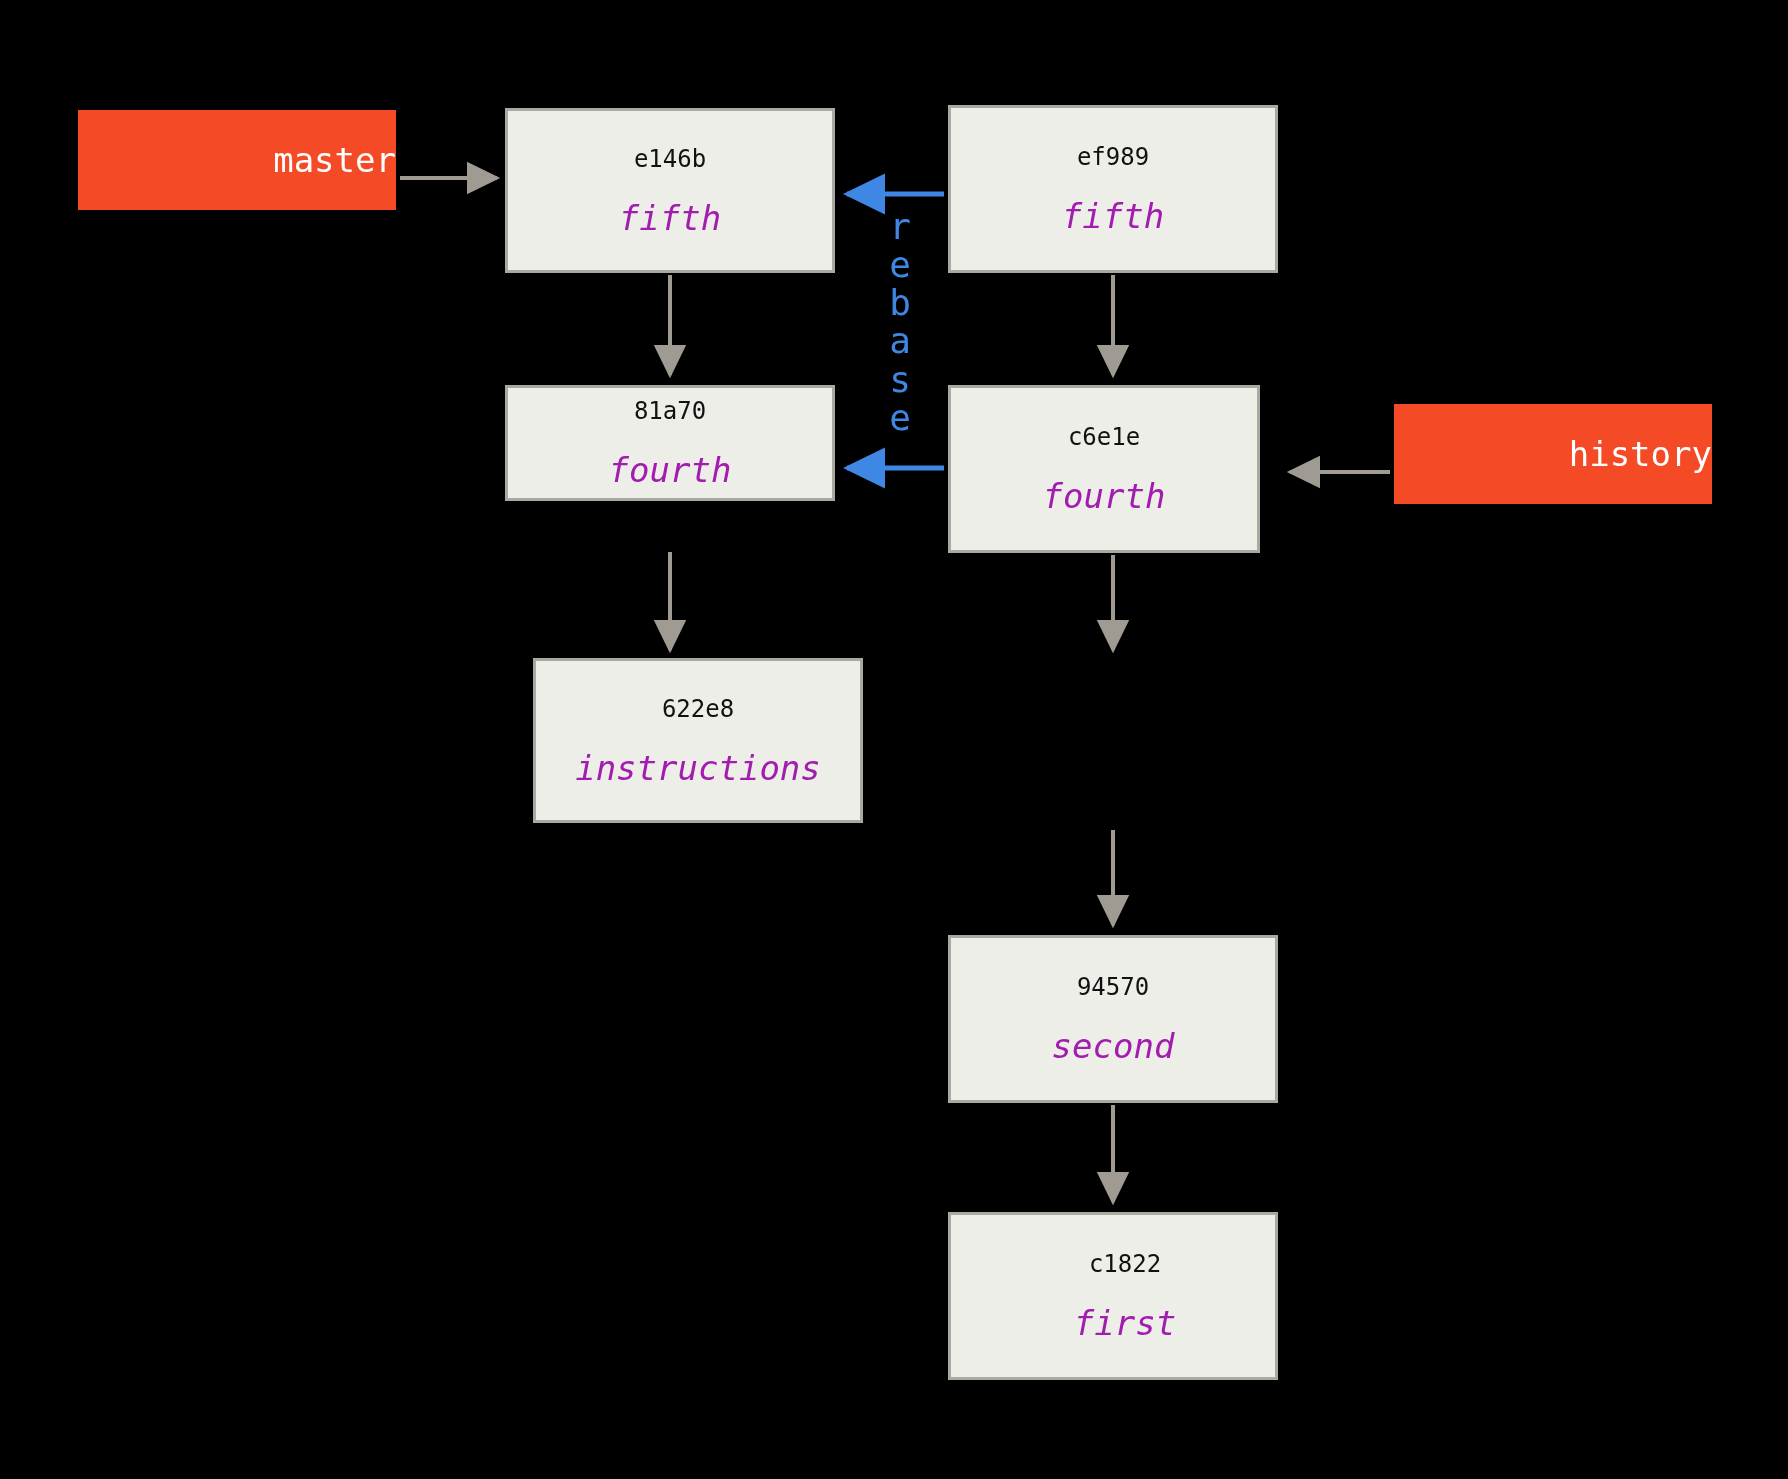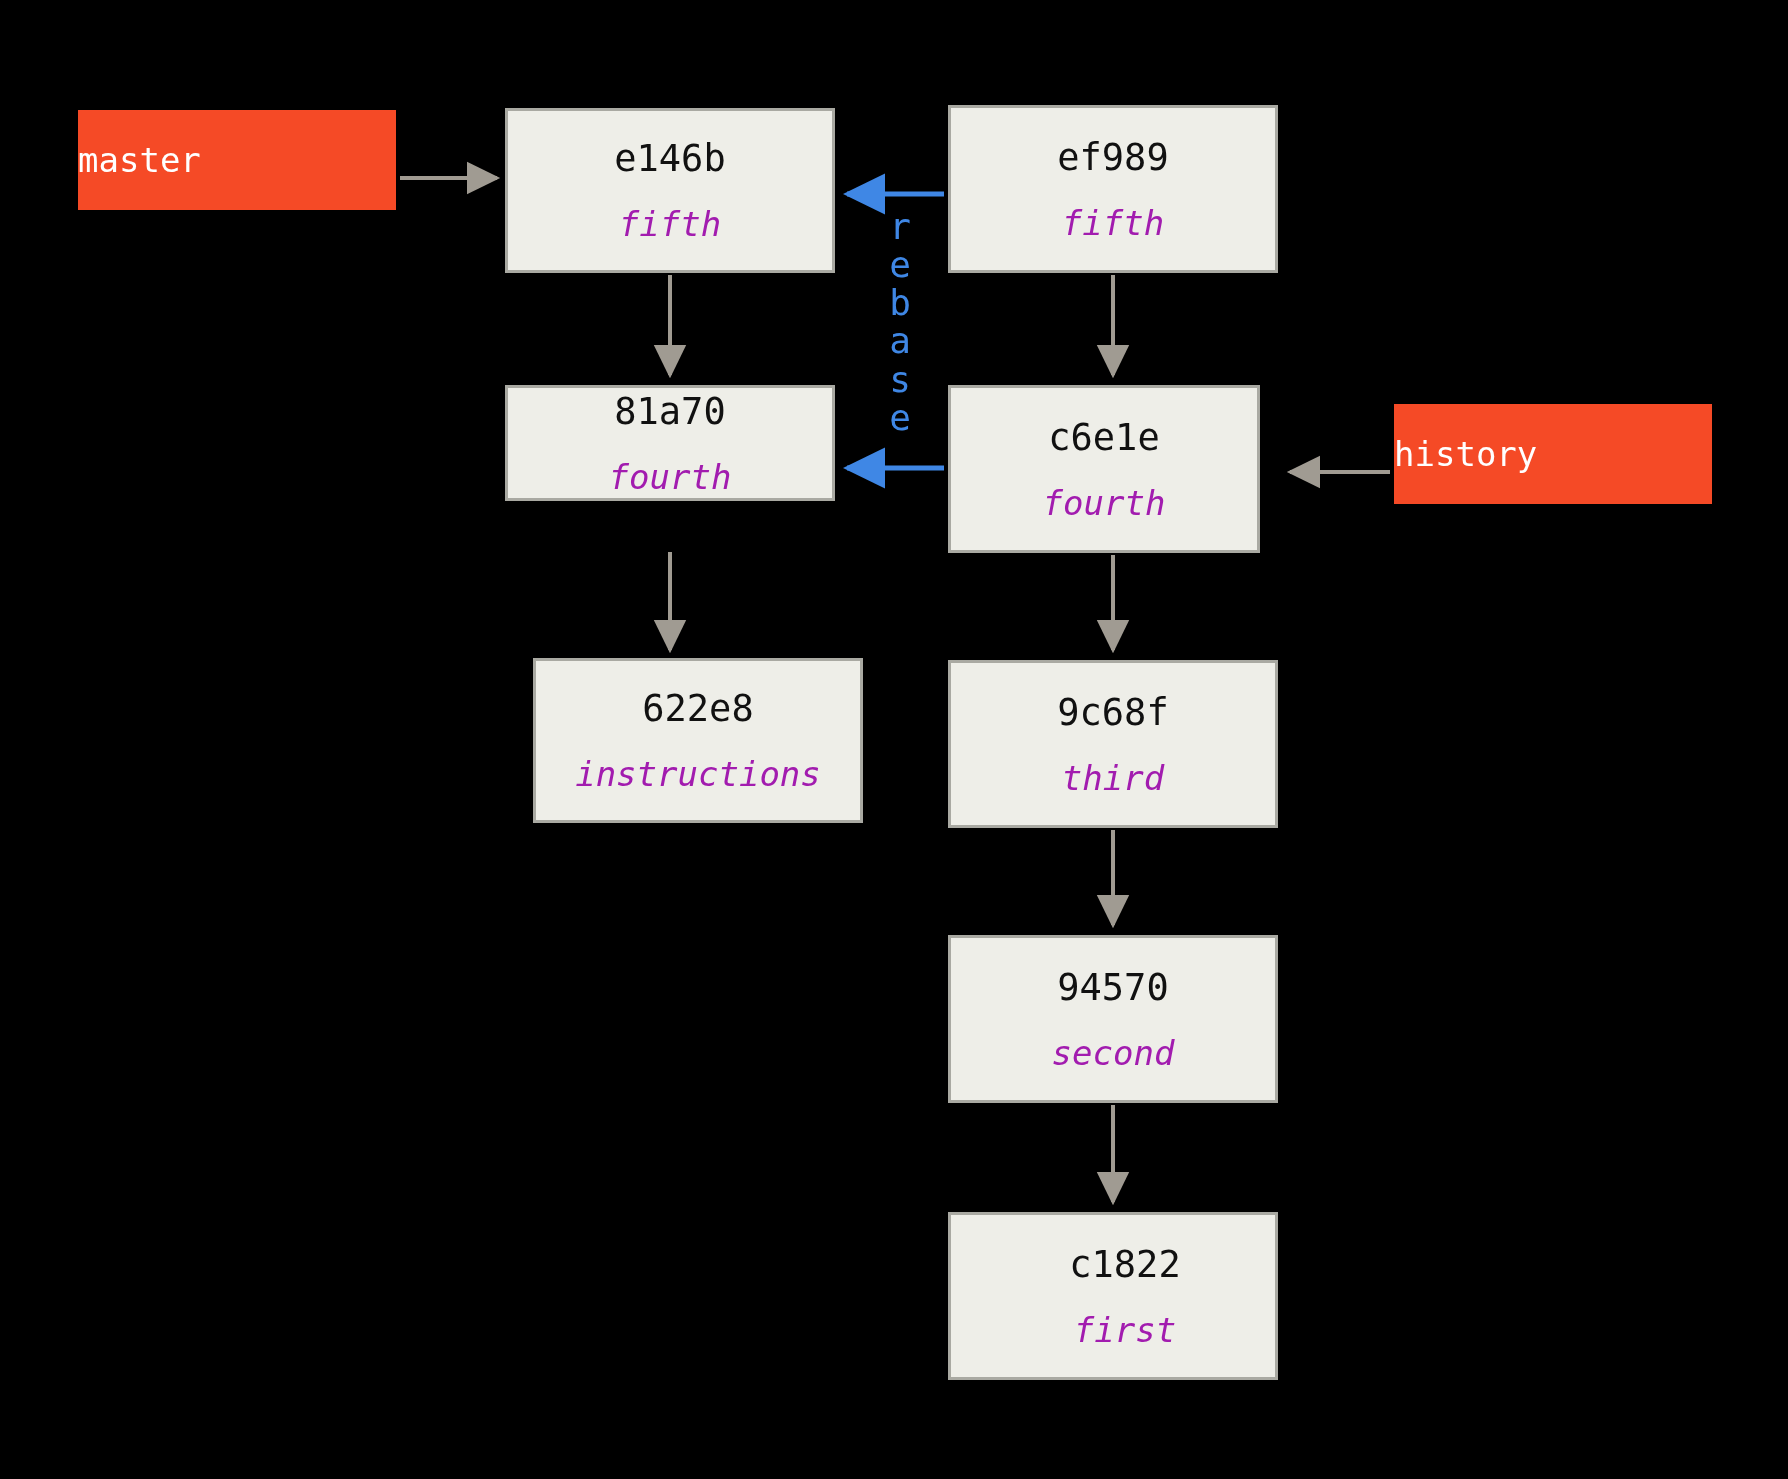--- a/index.html
+++ b/index.html
@@ -28,39 +28,39 @@
     position: absolute;
     box-sizing: border-box;
     background: #eeeeE8;
     border: 3px solid #a9a9a2;
     display: flex;
     flex-direction: column;
     align-items: center;
     justify-content: center;
   }
   .commit-sha {
-    font-size: 37px;
+    font-size: 24px;
     color: #111111;
     line-height: 1;
     margin-bottom: 30px;
     letter-spacing: 0px;
   }
   .commit-msg {
     font-size: 34px;
     color: #a21caf;
     line-height: 1;
     font-style: italic;
   }
   .ref-label {
     position: absolute;
     box-sizing: border-box;
     background: #f54a26;
     display: flex;
     align-items: center;
-    justify-content: flex-start;
+    justify-content: flex-end;
   }
   .ref-label-text {
     font-size: 34px;
     color: #ffffff;
     line-height: 1;
   }
   .rebase-caption {
     position: absolute;
     display: flex;
     flex-direction: column;
@@ -148,24 +148,20 @@
   <div class="commit-node" style="left:948px; top:105px; width:330px; height:168px;">
     <span class="commit-sha">ef989</span>
     <span class="commit-msg">fifth</span>
   </div>
 
   <div class="commit-node" style="left:948px; top:385px; width:312px; height:168px;">
     <span class="commit-sha">c6e1e</span>
     <span class="commit-msg">fourth</span>
   </div>
 
-  <div class="commit-node" style="left:948px; top:660px; width:330px; height:168px;">
-    <span class="commit-sha">9c68f</span>
-    <span class="commit-msg">third</span>
-  </div>
 
   <div class="commit-node" style="left:948px; top:935px; width:330px; height:168px;">
     <span class="commit-sha">94570</span>
     <span class="commit-msg">second</span>
   </div>
 
   <div class="commit-node" style="left:948px; top:1212px; width:330px; height:168px;padding-left:24px;">
     <span class="commit-sha">c1822</span>
     <span class="commit-msg">first</span>
   </div>

